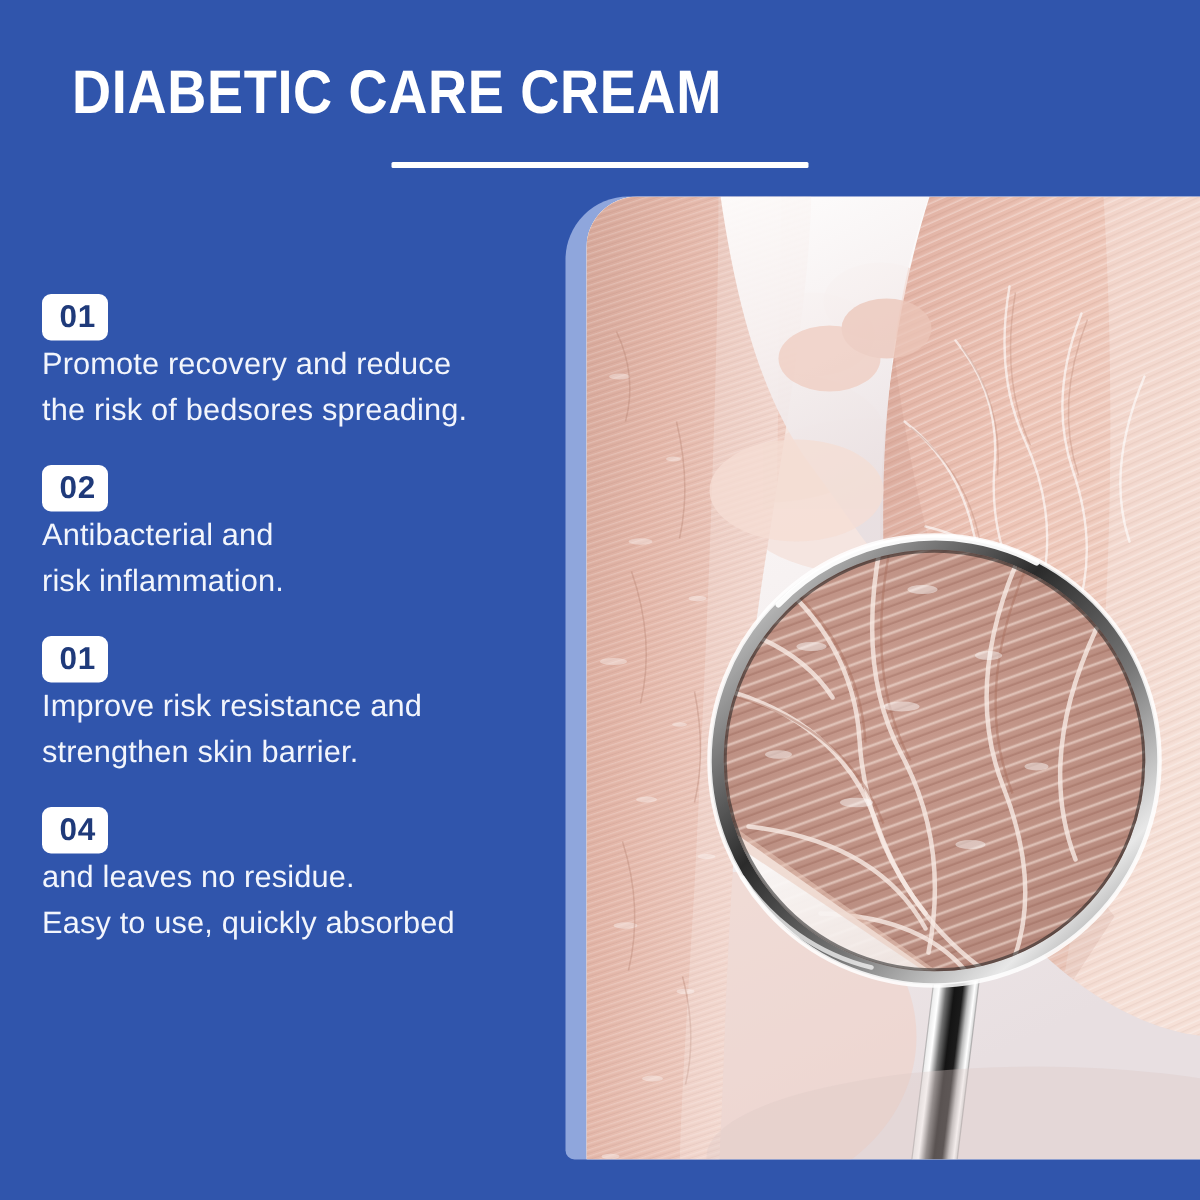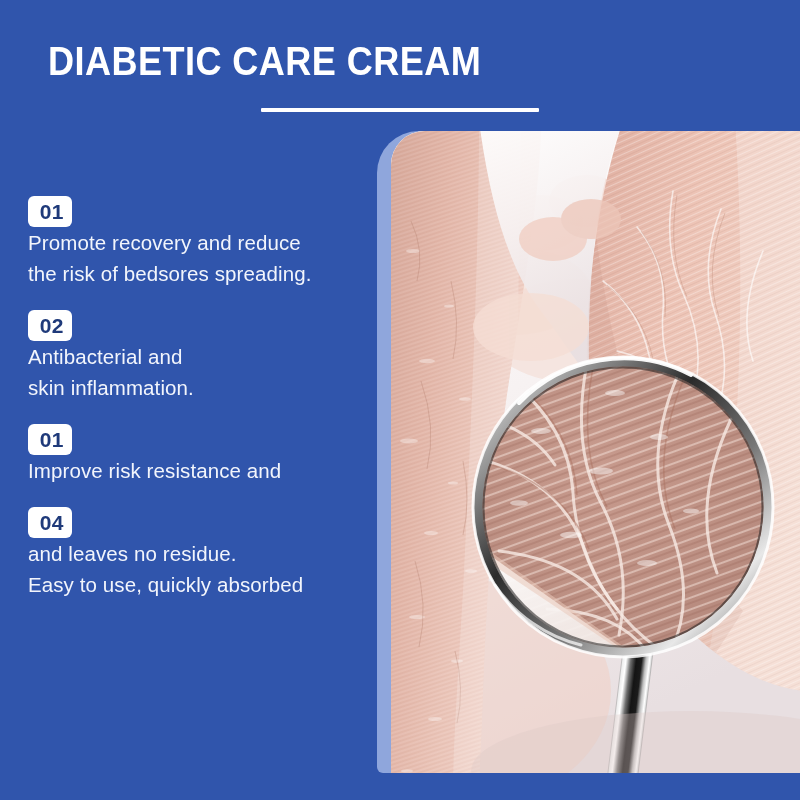--- a/index.html
+++ b/index.html
@@ -121,28 +121,29 @@
       <div class="feature-text">
         <span class="ln">Promote recovery and reduce</span>
         <span class="ln">the risk of bedsores spreading.</span>
       </div>
     </div>
 
     <div class="feature">
       <div class="badge">02</div>
       <div class="feature-text">
         <span class="ln">Antibacterial and</span>
-        <span class="ln">skin inflammation.</span>
+        <span class="ln">risk inflammation.</span>
       </div>
     </div>
 
     <div class="feature">
       <div class="badge">01</div>
       <div class="feature-text">
         <span class="ln">Improve risk resistance and</span>
+        <span class="ln">strengthen skin barrier.</span>
       </div>
     </div>
 
     <div class="feature">
       <div class="badge">04</div>
       <div class="feature-text">
         <span class="ln">and leaves no residue.</span>
         <span class="ln">Easy to use, quickly absorbed</span>
       </div>
     </div>

